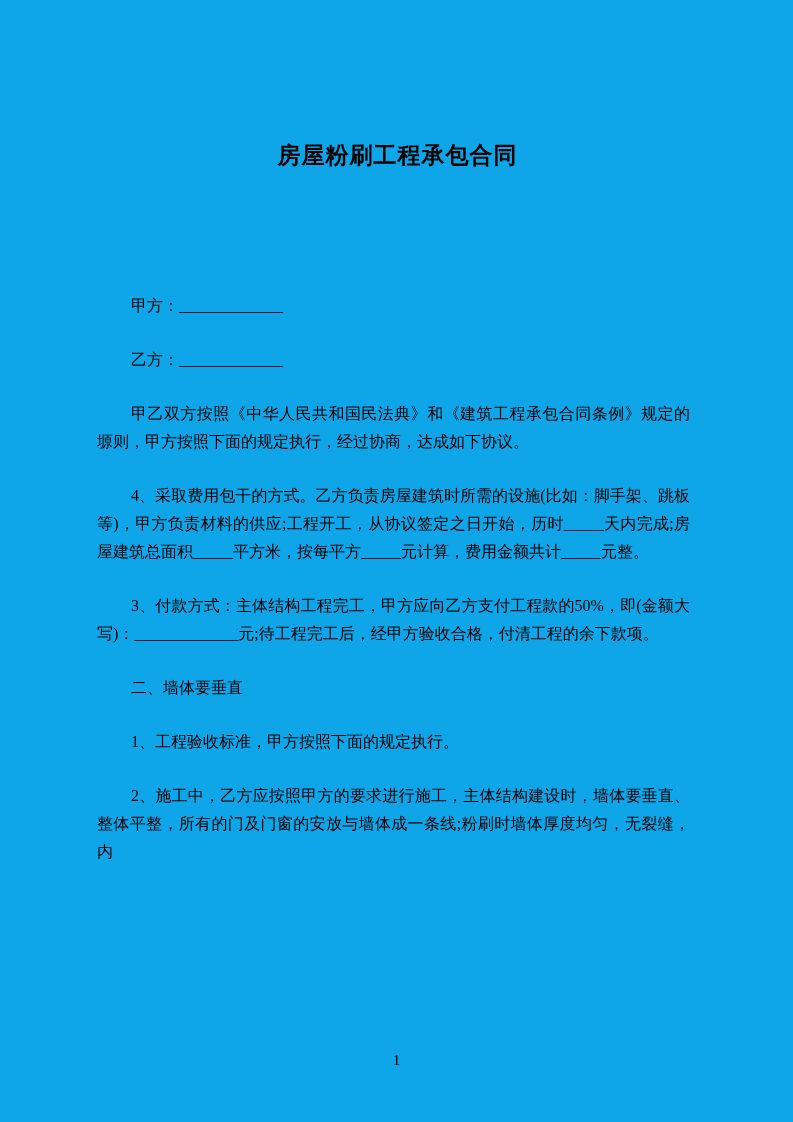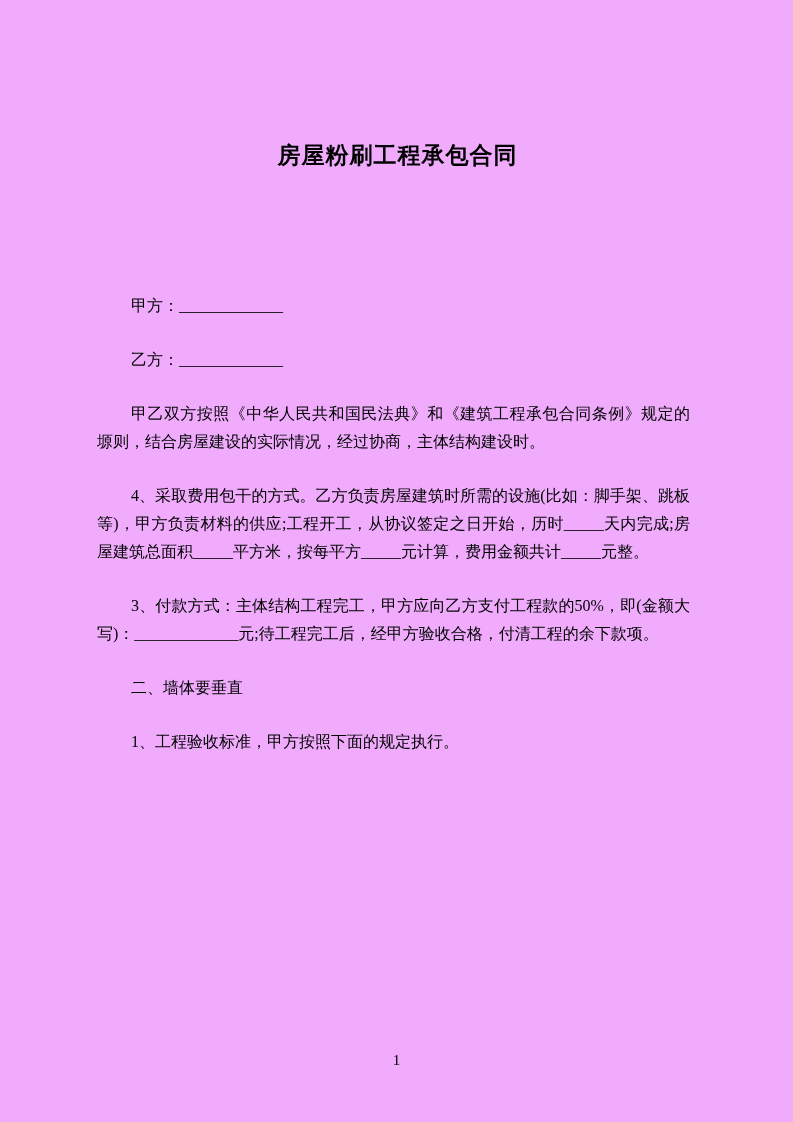--- a/index.html
+++ b/index.html
@@ -5,21 +5,21 @@
   * { box-sizing: border-box; }
   html, body {
     margin: 0;
     padding: 0;
     background: #ffffff;
   }
   .page {
     width: 793px;
     height: 1122px;
     margin: 0 auto;
-    background: #f0abfc;
+    background: #0ea5e9;
     position: relative;
     overflow: hidden;
     padding: 140px 95px 0 97px;
     font-family: "Liberation Serif", "DejaVu Serif", serif;
     color: #000000;
   }
   .doc-title {
     margin: 0;
     font-size: 23px;
     line-height: 32px;
@@ -53,28 +53,29 @@
 <body>
 
 <div class="page">
 
   <h1 class="doc-title">房屋粉刷工程承包合同</h1>
 
   <p class="para first-after-title">甲方：_____________</p>
 
   <p class="para">乙方：_____________</p>
 
-  <p class="para">甲乙双方按照《中华人民共和国民法典》和《建筑工程承包合同条例》规定的塬则，结合房屋建设的实际情况，经过协商，主体结构建设时。</p>
+  <p class="para">甲乙双方按照《中华人民共和国民法典》和《建筑工程承包合同条例》规定的塬则，甲方按照下面的规定执行，经过协商，达成如下协议。</p>
 
 
 
   <p class="para">4、采取费用包干的方式。乙方负责房屋建筑时所需的设施(比如：脚手架、跳板等)，甲方负责材料的供应;工程开工，从协议签定之日开始，历时_____天内完成;房屋建筑总面积_____平方米，按每平方_____元计算，费用金额共计_____元整。</p>
 
   <p class="para">3、付款方式：主体结构工程完工，甲方应向乙方支付工程款的50%，即(金额大写)：_____________元;待工程完工后，经甲方验收合格，付清工程的余下款项。</p>
 
   <p class="para">二、墙体要垂直</p>
 
   <p class="para">1、工程验收标准，甲方按照下面的规定执行。</p>
 
+  <p class="para">2、施工中，乙方应按照甲方的要求进行施工，主体结构建设时，墙体要垂直、整体平整，所有的门及门窗的安放与墙体成一条线;粉刷时墙体厚度均匀，无裂缝，内</p>
 
   <div class="page-number">1</div>
 
 </div>
 
 </body></html>

